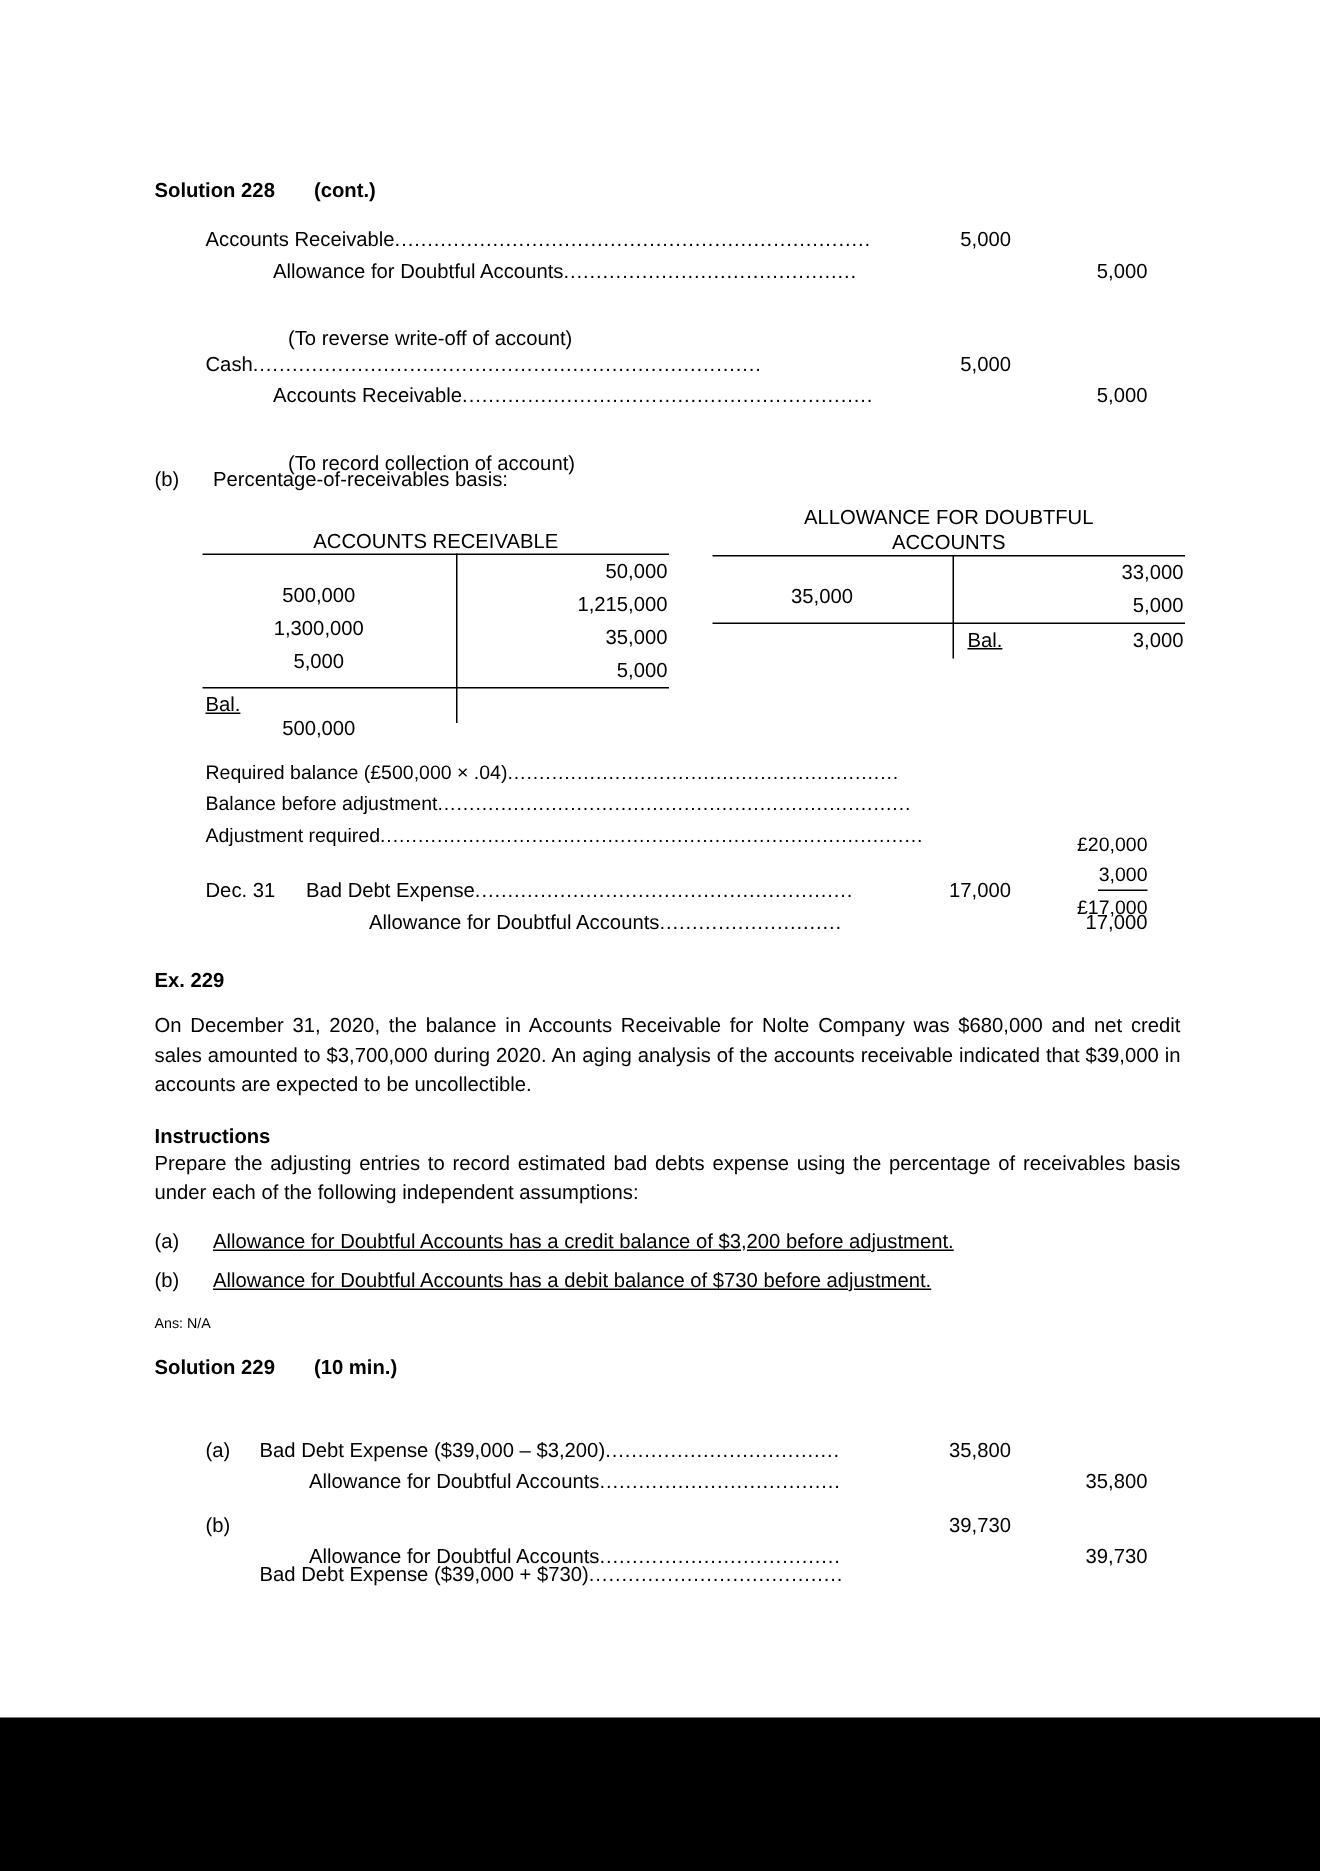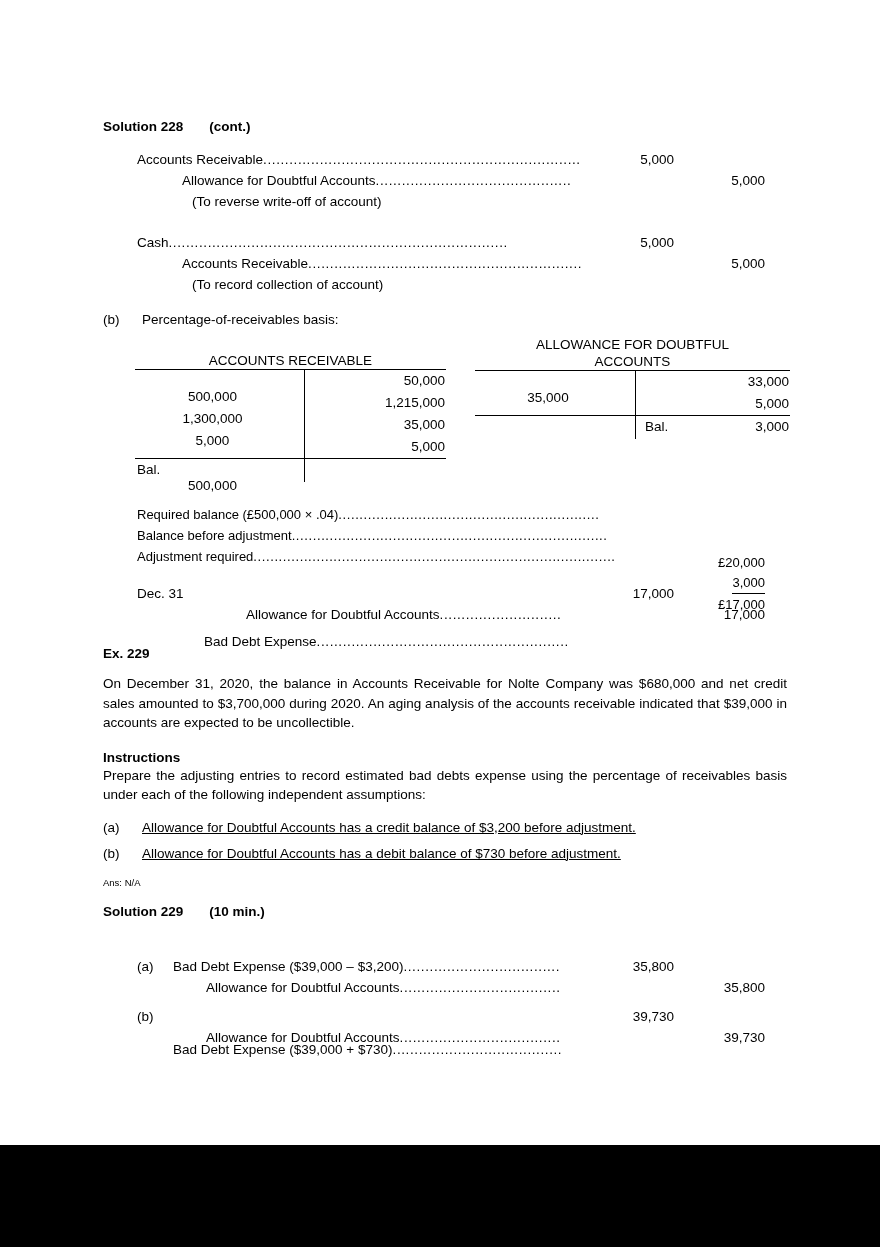--- a/index.html
+++ b/index.html
@@ -92,21 +92,21 @@
   }
   .jrow .cr {
     position: absolute;
     top: 0;
     right: 22px;
     text-align: right;
   }
 
   .ind1 { left: 34px; }
   .ind2 { left: 79px; }
-  .ind3 { left: 89px; }
+  .ind3 { left: 89px; margin-top: 24px; }
 
   .gap8 { height: 8px; }
   .gap12 { height: 12px; }
   .gap14 { height: 14px; }
   .gap16 { height: 16px; }
   .gap20 { height: 20px; }
   .gap22 { height: 22px; }
 
   .lettered {
     position: relative;
@@ -162,20 +162,21 @@
     text-align: center;
   }
   .trow .cdt {
     position: absolute;
     top: 0;
     text-align: right;
   }
   .trow .bl {
     position: absolute;
     top: 0;
+    text-decoration: underline;
   }
 
   
   .calcrow {
     position: relative;
     height: 21px;
     font-size: 13px;
     line-height: 21px;
     white-space: nowrap;
   }
@@ -338,21 +339,21 @@
     </div>
     <div class="calcrow">
       <span class="lbl"><span>Adjustment required</span><span class="lead">......................................................................................</span></span>
       <span class="amt">£17,000</span>
     </div>
 
     <div class="gap16"></div>
 
     <div class="jrow">
       <span class="lbl" style="left:34px;">Dec. 31</span>
-      <span class="lbl" style="left:101px;margin-top:48px;"><span>Bad Debt Expense</span><span class="lead">..........................................................</span></span>
+      <span class="lbl" style="left:101px;"><span>Bad Debt Expense</span><span class="lead">..........................................................</span></span>
       <span class="dr">17,000</span>
     </div>
     <div class="jrow">
       <span class="lbl" style="left:143px;"><span>Allowance for Doubtful Accounts</span><span class="lead">............................</span></span>
       <span class="cr">17,000</span>
     </div>
 
     <div class="gap20"></div>
 
     <div class="sec-head">Ex. 229</div>

